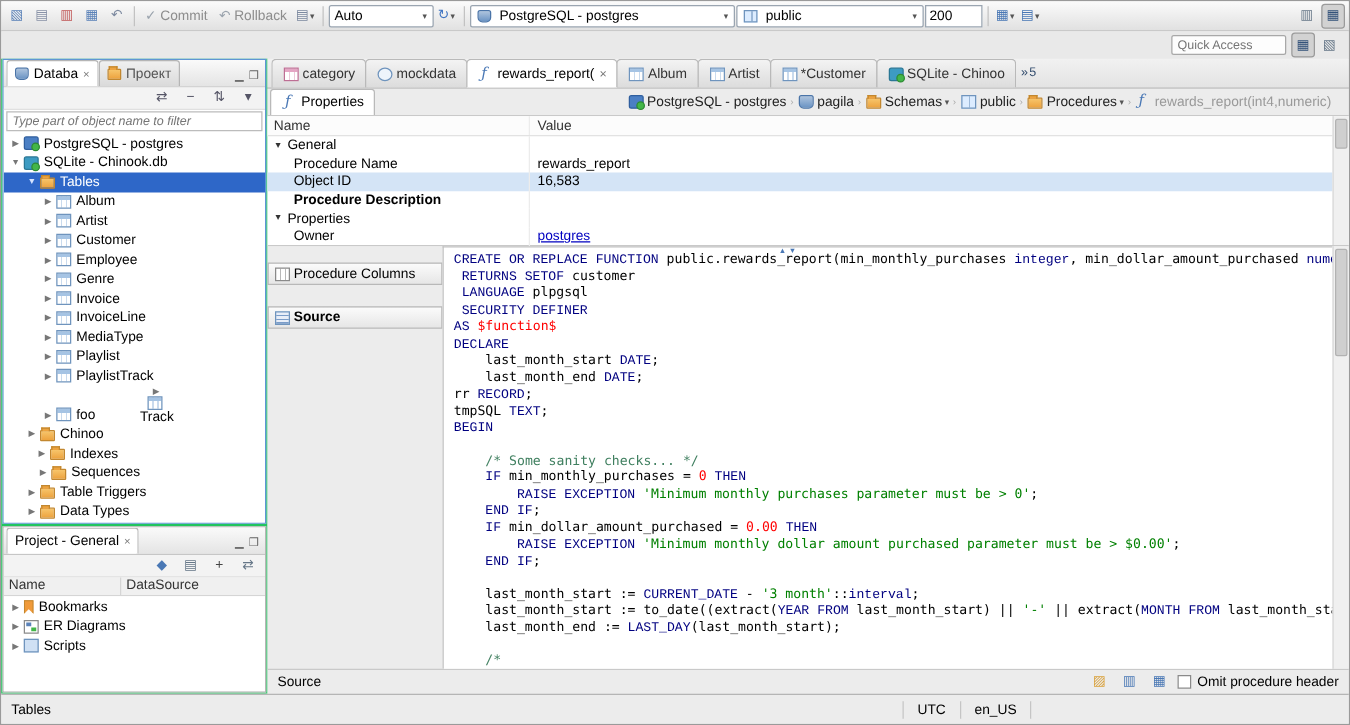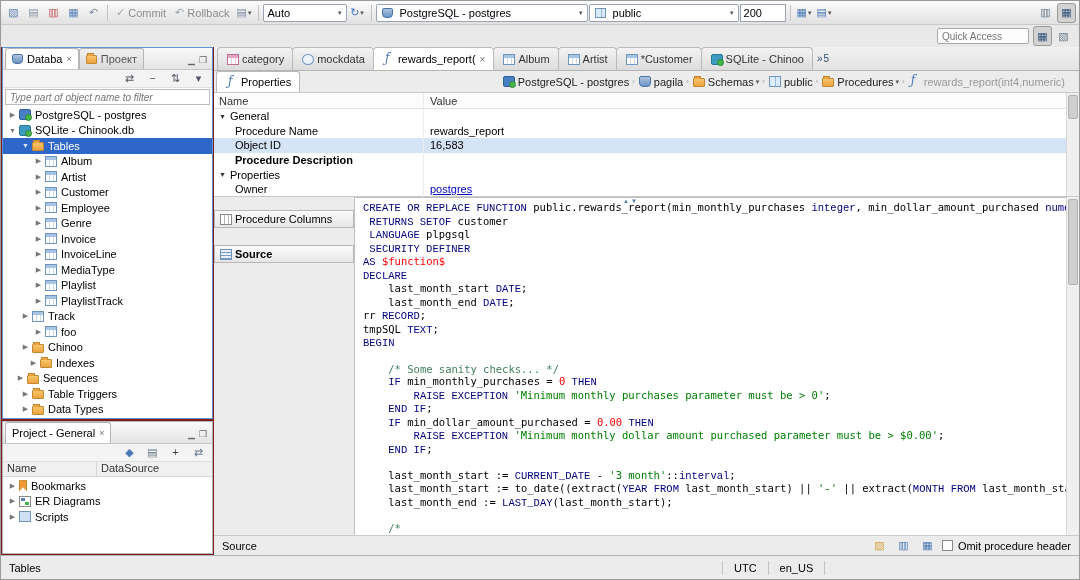--- a/index.html
+++ b/index.html
@@ -25,21 +25,21 @@
   .w-schema{width:150px;}
   .fetch-input{width:46px;height:18px;border:1px solid #9aa5b1;padding:0 3px;font-size:11px;font-family:"Liberation Sans",sans-serif;}
   .spacer{flex:1;}
 
   
   .band2{height:22px;flex:none;display:flex;align-items:center;justify-content:flex-end;gap:4px;padding:0 6px;background:#e9e9e9;}
   .qa-input{width:92px;height:16px;border:1px solid #a8a8a8;border-radius:2px;font-size:10px;padding:0 4px;color:#777;background:#fdfdfd;font-family:"Liberation Sans",sans-serif;}
 
   
   .workbench{flex:1;display:flex;min-height:0;}
-  .leftcol{width:213px;flex:none;display:flex;flex-direction:column;padding:0 1px 1px 1px;background:#7f1d1d;}
+  .leftcol{width:213px;flex:none;display:flex;flex-direction:column;padding:0 1px 1px 1px;background:#22c55e;}
   .maincol{flex:1;display:flex;flex-direction:column;min-width:0;}
 
   .panel{display:flex;flex-direction:column;background:#fff;border:1px solid #b5b5b5;min-height:0;}
   .nav-panel{flex:1;border-color:#5e96d4;}
   .proj-panel{height:133px;flex:none;margin-top:2px;}
   .panel-header{height:22px;flex:none;background:linear-gradient(#fafafa,#e4e4e4);display:flex;align-items:flex-end;border-bottom:1px solid #c6c6c6;padding:0 2px;}
   .ptab{height:21px;display:flex;align-items:center;gap:4px;padding:0 6px;border:1px solid #b5b5b5;border-bottom:none;border-radius:3px 3px 0 0;background:linear-gradient(#f0f0f0,#dadada);color:#555;white-space:nowrap;}
   .ptab.active{background:#fff;color:#000;}
   .ptab .close{color:#777;font-size:9px;}
   .win-btns{margin-left:auto;display:flex;gap:4px;align-items:center;color:#666;font-size:9px;padding:0 3px 4px 0;}
@@ -321,41 +321,41 @@
             <div class="tree-row" data-name="tree-item" style="padding-left: 30px;">
               <span class="twisty" data-name="twisty-icon">▶</span>
               <span class="node-icon ic-table" data-name="table-icon"></span>
               <span class="node-label" data-name="tree-item-label">Playlist</span>
             </div>
             <div class="tree-row" data-name="tree-item" style="padding-left: 30px;">
               <span class="twisty" data-name="twisty-icon">▶</span>
               <span class="node-icon ic-table" data-name="table-icon"></span>
               <span class="node-label" data-name="tree-item-label">PlaylistTrack</span>
             </div>
-            <div class="tree-row" data-name="tree-item" style="padding-left: 17px;">
+            <div class="tree-row" data-name="tree-item" style="padding-left: 35px; flex-direction: column;">
               <span class="twisty" data-name="twisty-icon">▶</span>
               <span class="node-icon ic-table" data-name="table-icon"></span>
               <span class="node-label" data-name="tree-item-label">Track</span>
             </div>
             <div class="tree-row" data-name="tree-item" style="padding-left: 30px;">
               <span class="twisty" data-name="twisty-icon">▶</span>
               <span class="node-icon ic-table" data-name="table-icon"></span>
               <span class="node-label" data-name="tree-item-label">foo</span>
             </div>
             <div class="tree-row" data-name="tree-item" style="padding-left: 17px;">
               <span class="twisty" data-name="twisty-icon">▶</span>
               <span class="node-icon ic-folder" data-name="folder-icon"></span>
               <span class="node-label" data-name="tree-item-label">Chinoo</span>
             </div>
             <div class="tree-row" data-name="tree-item" style="padding-left: 25px;">
               <span class="twisty" data-name="twisty-icon">▶</span>
               <span class="node-icon ic-folder" data-name="folder-icon"></span>
               <span class="node-label" data-name="tree-item-label">Indexes</span>
             </div>
-            <div class="tree-row" data-name="tree-item" style="padding-left: 12px; align-items: center;">
+            <div class="tree-row" data-name="tree-item" style="padding-left: 26px; align-items: center;">
               <span class="twisty" data-name="twisty-icon">▶</span>
               <span class="node-icon ic-folder" data-name="folder-icon"></span>
               <span class="node-label" data-name="tree-item-label">Sequences</span>
             </div>
             <div class="tree-row" data-name="tree-item" style="padding-left: 17px;">
               <span class="twisty" data-name="twisty-icon">▶</span>
               <span class="node-icon ic-folder" data-name="folder-icon"></span>
               <span class="node-label" data-name="tree-item-label">Table Triggers</span>
             </div>
             <div class="tree-row" data-name="tree-item" style="padding-left: 17px;">

